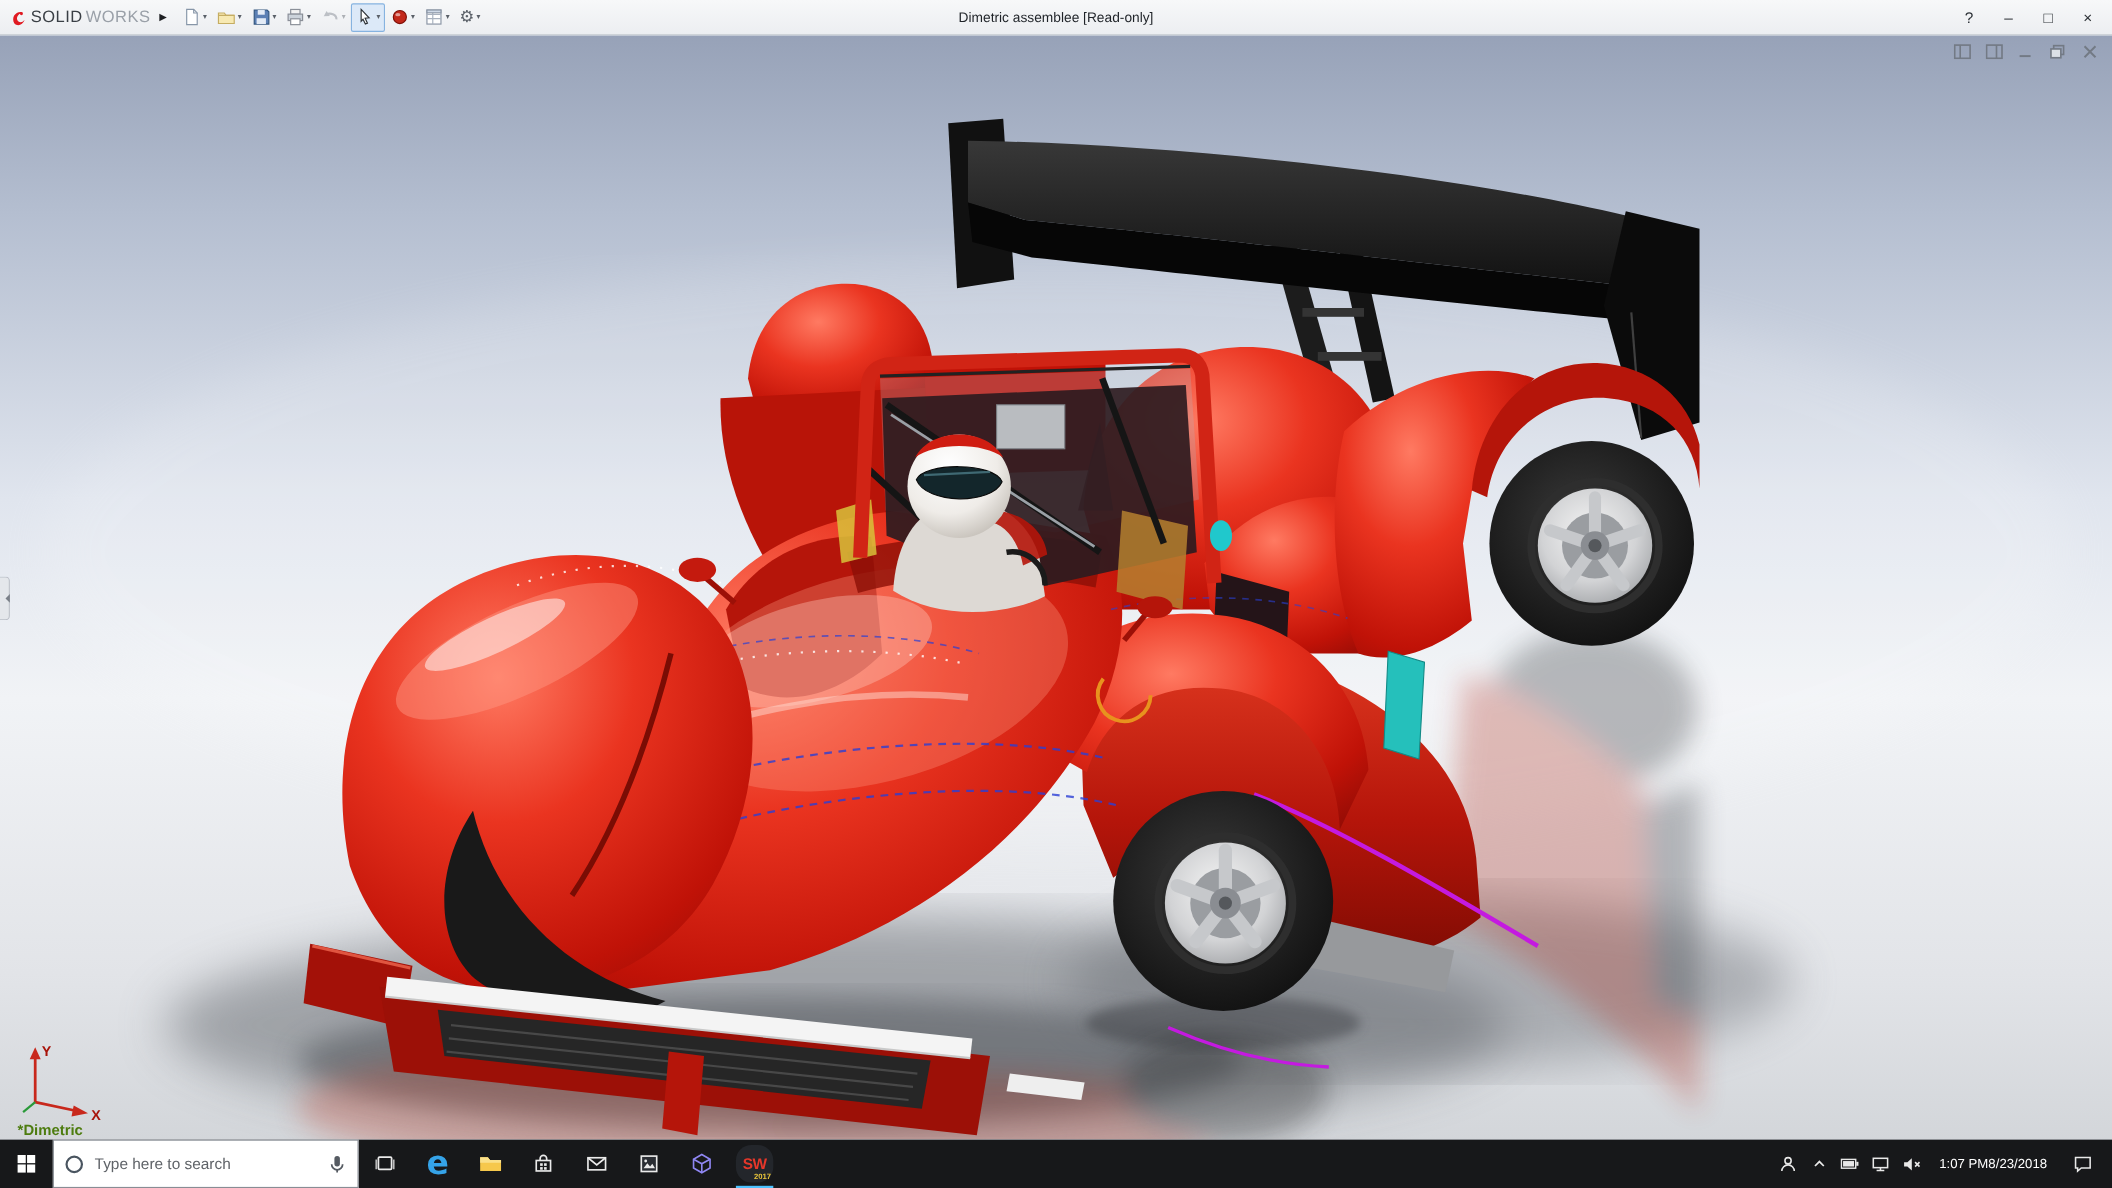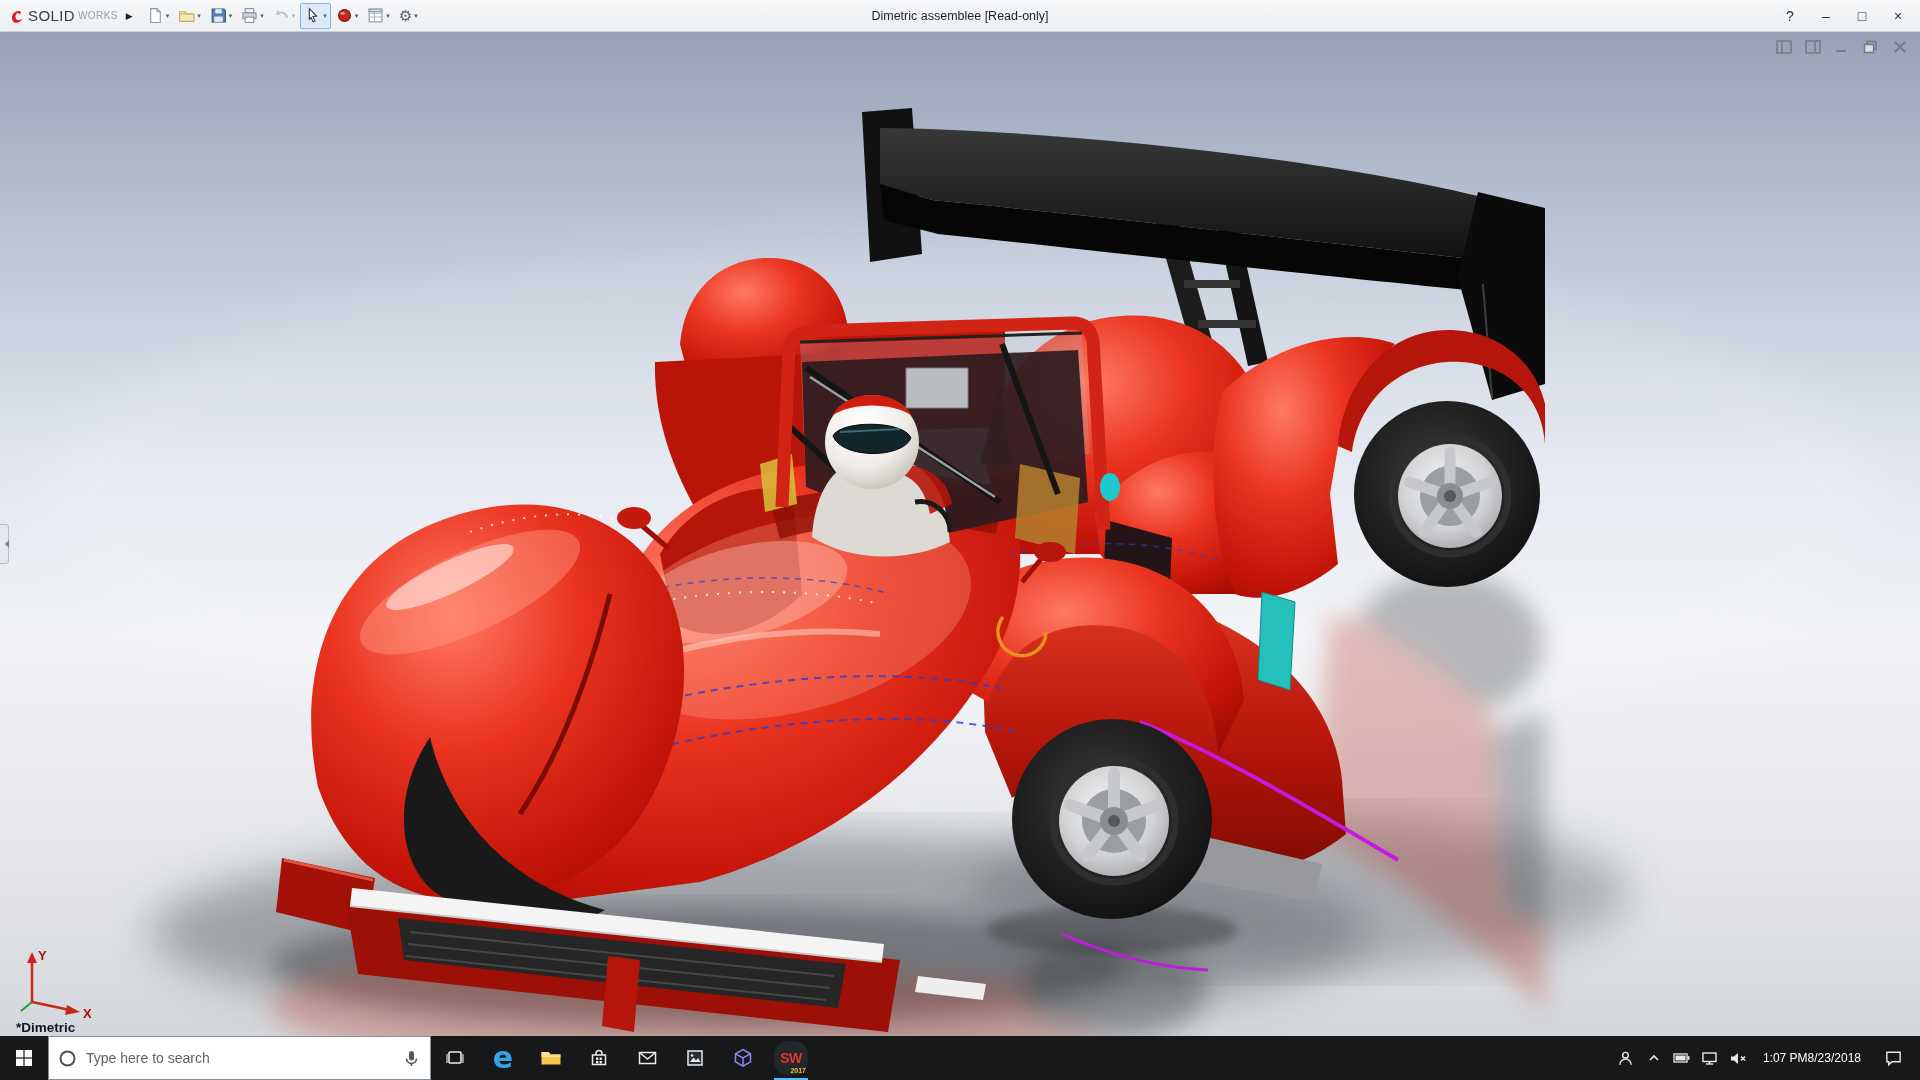--- a/index.html
+++ b/index.html
@@ -6,21 +6,21 @@
   html,body{width:1920px;height:1080px;overflow:hidden}
   body{font-family:"Liberation Sans","DejaVu Sans",sans-serif;background:#000}
   #screen{position:relative;width:1920px;height:1080px;background:#dfe3ea}
 
   
   #titlebar{position:absolute;top:0;left:0;right:0;height:32px;
     background:linear-gradient(#f7f8f9,#eceef1);border-bottom:1px solid #cdd1d6;
     display:flex;align-items:center;padding:0 4px;z-index:5}
   .brand{display:flex;align-items:center;gap:3px;padding:0 4px}
   .brand-bold{font-weight:normal;color:#3a3f45;font-size:15px;letter-spacing:.4px}
-  .brand-light{color:#9aa0a8;font-size:10px;letter-spacing:.4px}
+  .brand-light{color:#9aa0a8;font-size:15px;letter-spacing:.4px}
   .flyout{font-size:9px;color:#1d1f22;margin:0 10px 0 4px;cursor:pointer}
   .toolbar{display:flex;align-items:center;gap:1px}
   .tbtn{display:flex;align-items:center;gap:2px;height:26px;padding:2px 3px;
     background:transparent;border:1px solid transparent;border-radius:2px;cursor:pointer}
   .tbtn.active{background:#dce9f8;border-color:#86b3e0}
   .tbtn.disabled{opacity:.45}
   .dd{font-size:7px;color:#5a6068;line-height:1}
   .i16{width:17px;height:17px;display:block}
   .gear-glyph{font-size:15px;color:#5a6068;line-height:1}
   .tb-title{position:absolute;left:50%;transform:translateX(-50%);font-size:12.5px;color:#1f2328;white-space:nowrap}
@@ -30,27 +30,27 @@
 
   
   #viewport{position:absolute;top:32px;left:0;right:0;bottom:44px;overflow:hidden}
   #scene{position:absolute;inset:0;width:100%;height:100%;display:block}
   .doc-controls{position:absolute;top:8px;right:12px;display:flex;gap:13px;align-items:center}
   .doc-controls svg{width:16px;height:14px;display:block;opacity:.8;cursor:pointer}
   .edge-tab{position:absolute;left:0;top:492px;width:9px;height:40px;background:#e4e7eb;
     border:1px solid #b9bec6;border-left:none;border-radius:0 4px 4px 0;cursor:pointer}
   .edge-tab::after{content:"";position:absolute;left:1px;top:15px;border:4px solid transparent;border-right-color:#7a8088}
   .triad{position:absolute;left:12px;bottom:16px;width:86px;height:76px;pointer-events:none}
-  .view-label{position:absolute;left:16px;bottom:1px;font-size:13.5px;font-weight:bold;color:#0f172a}
+  .view-label{position:absolute;left:16px;bottom:1px;font-size:13.5px;font-weight:bold;color:#4d7c0f}
 
   
   #taskbar{position:absolute;left:0;right:0;bottom:0;height:44px;background:#17181a;
     display:flex;align-items:stretch;z-index:6}
   .tb-icon{width:48px;display:flex;align-items:center;justify-content:center;position:relative;cursor:pointer}
-  .search{width:383px;background:#fff;border:1px solid #888d94;display:flex;align-items:center;
+  .search{width:278px;background:#fff;border:1px solid #888d94;display:flex;align-items:center;
     padding:0 9px;gap:9px;cursor:text}
   .search input{border:none;outline:none;flex:1;font-size:14px;color:#333;background:transparent;
     font-family:"Liberation Sans","DejaVu Sans",sans-serif}
   .search input::placeholder{color:#5f6368;opacity:1}
   .tray{margin-left:auto;display:flex;align-items:center}
   .tray-icon{width:28px;height:44px;display:flex;align-items:center;justify-content:center;cursor:pointer}
   .tray-icon svg{display:block}
   .clock{display:flex;flex-direction:row;align-items:flex-end;justify-content:center;
     color:#fff;font-size:12px;line-height:1.35;padding:0 11px;cursor:default}
   .action{width:42px;display:flex;align-items:center;justify-content:center;cursor:pointer}

